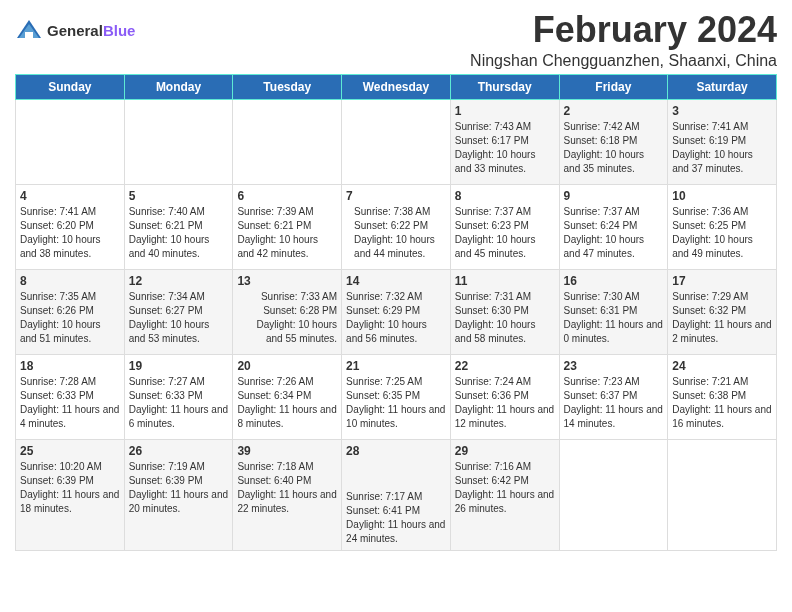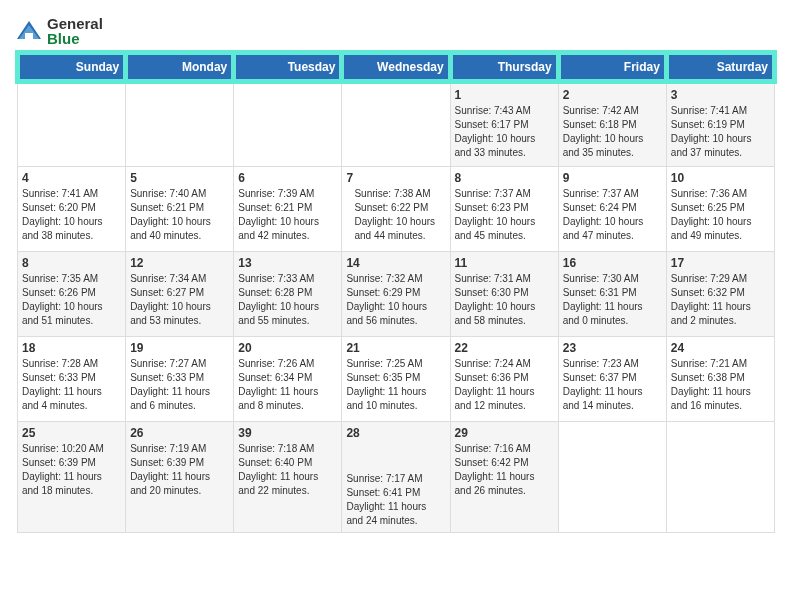--- a/index.html
+++ b/index.html
@@ -16,32 +16,32 @@
       justify-content: space-between;
       margin-bottom: 4px;
     }
     .logo {
       display: flex;
       align-items: center;
       margin-top: 6px;
     }
     .logo-text {
       display: flex;
-      flex-direction: column;
+      flex-direction: row;
       line-height: 1;
     }
     .logo-general {
       font-size: 15px;
       font-weight: bold;
       color: #333;
     }
     .logo-blue {
       font-size: 15px;
       font-weight: bold;
-      color: #15803d;
+      color: #8b5cf6;
     }
     .logo-icon {
       width: 28px;
       height: 28px;
       margin-right: 4px;
     }
     .title-area {
       text-align: right;
     }
     .month-title {
@@ -61,22 +61,22 @@
       table-layout: fixed;
     }
     thead tr {
       background-color: #2a6db5;
     }
     thead th {
       color: #fff;
       font-size: 12px;
       font-weight: bold;
       padding: 5px 4px;
-      text-align: right;
-      border: 5px solid #5eead4;
+      text-align: center;
+      border: 1px solid #5eead4;
     }
     tbody tr {
       background-color: #fff;
     }
     tbody tr:nth-child(odd) {
       background-color: #f5f5f5;
     }
     tbody td {
       vertical-align: top;
       padding: 4px 4px;
@@ -110,20 +110,22 @@
       <polygon points="14,4 26,22 2,22" fill="#2a6db5"></polygon>
       <polygon points="14,8 24,22 4,22" fill="#5a9fd4"></polygon>
       <rect x="10" y="16" width="8" height="6" fill="white"></rect>
     </svg>
     <div class="logo-text">
       <span class="logo-general">General</span>
       <span class="logo-blue">Blue</span>
     </div>
   </div>
   <div class="title-area">
+    <div class="month-title">February 2024</div>
+    <div class="location-title">Ningshan Chengguanzhen, Shaanxi, China</div>
   </div>
 </div>
 
 <table>
   <thead>
     <tr>
     <th>Sunday</th>
         <th>Monday</th>
         <th>Tuesday</th>
         <th>Wednesday</th>
@@ -209,21 +211,21 @@
 Daylight: 10 hours and 51 minutes.</div>
         </td>
         <td>
           <span class="day-number">12</span>
           <div class="day-info" style="white-space: pre-line;">Sunrise: 7:34 AM
 Sunset: 6:27 PM
 Daylight: 10 hours and 53 minutes.</div>
         </td>
         <td>
           <span class="day-number">13</span>
-          <div class="day-info" style="white-space: pre-line;">Sunrise: 7:33 AM
+          <div class="day-info" style="white-space: pre-line; text-align: right;">Sunrise: 7:33 AM
 Sunset: 6:28 PM
 Daylight: 10 hours and 55 minutes.</div>
         </td>
         <td>
           <span class="day-number">14</span>
           <div class="day-info" style="white-space: pre-line;">Sunrise: 7:32 AM
 Sunset: 6:29 PM
 Daylight: 10 hours and 56 minutes.</div>
         </td>
         <td>

